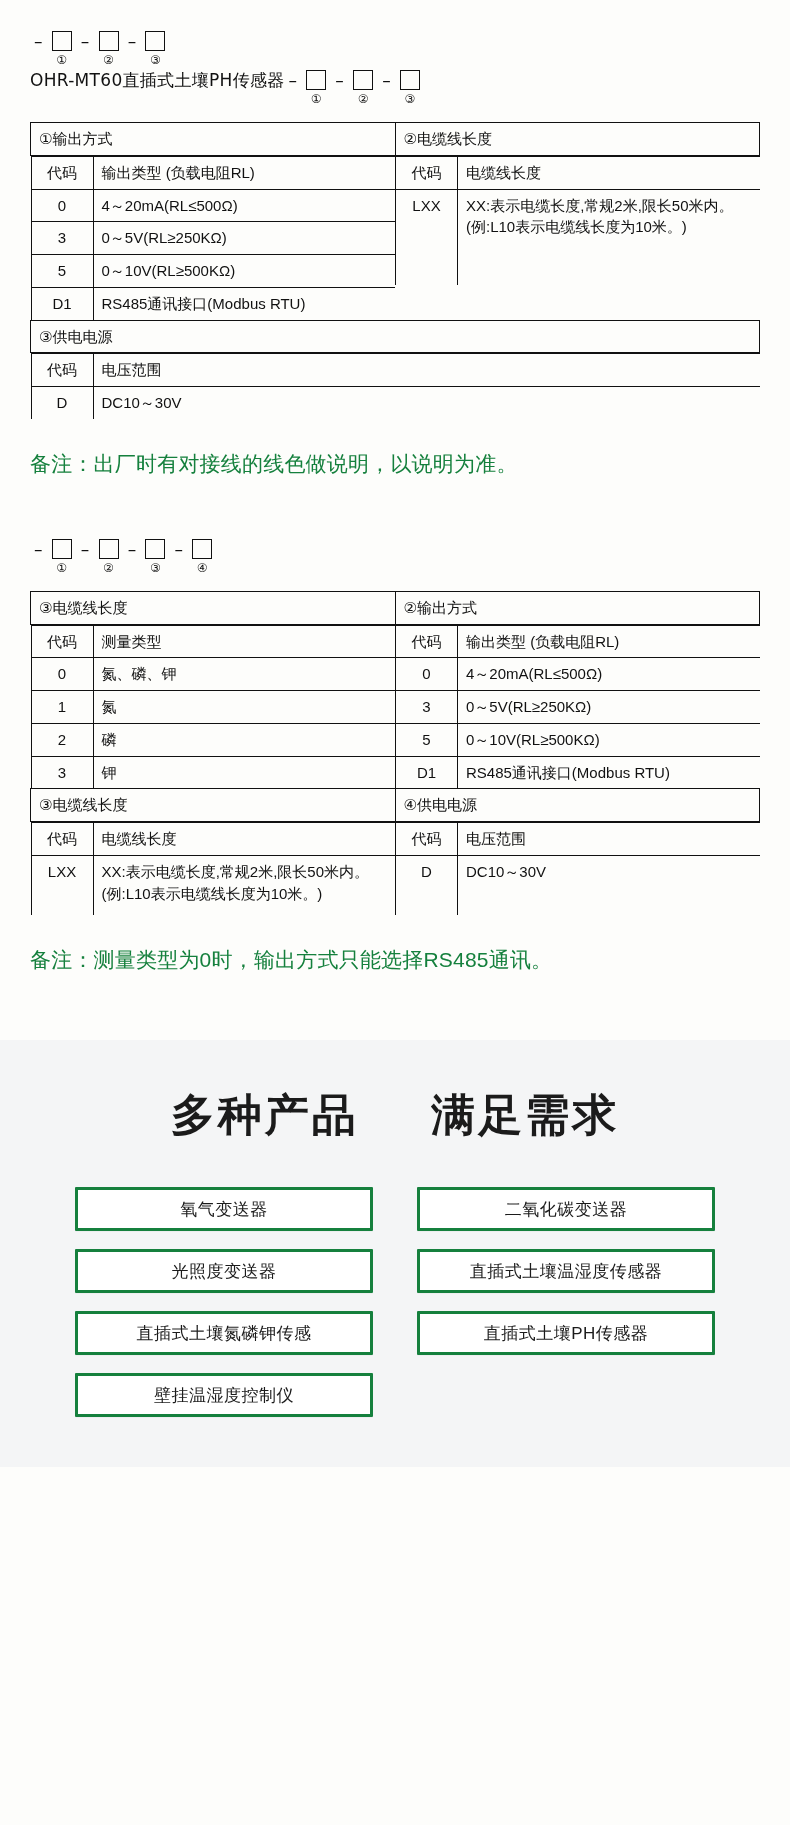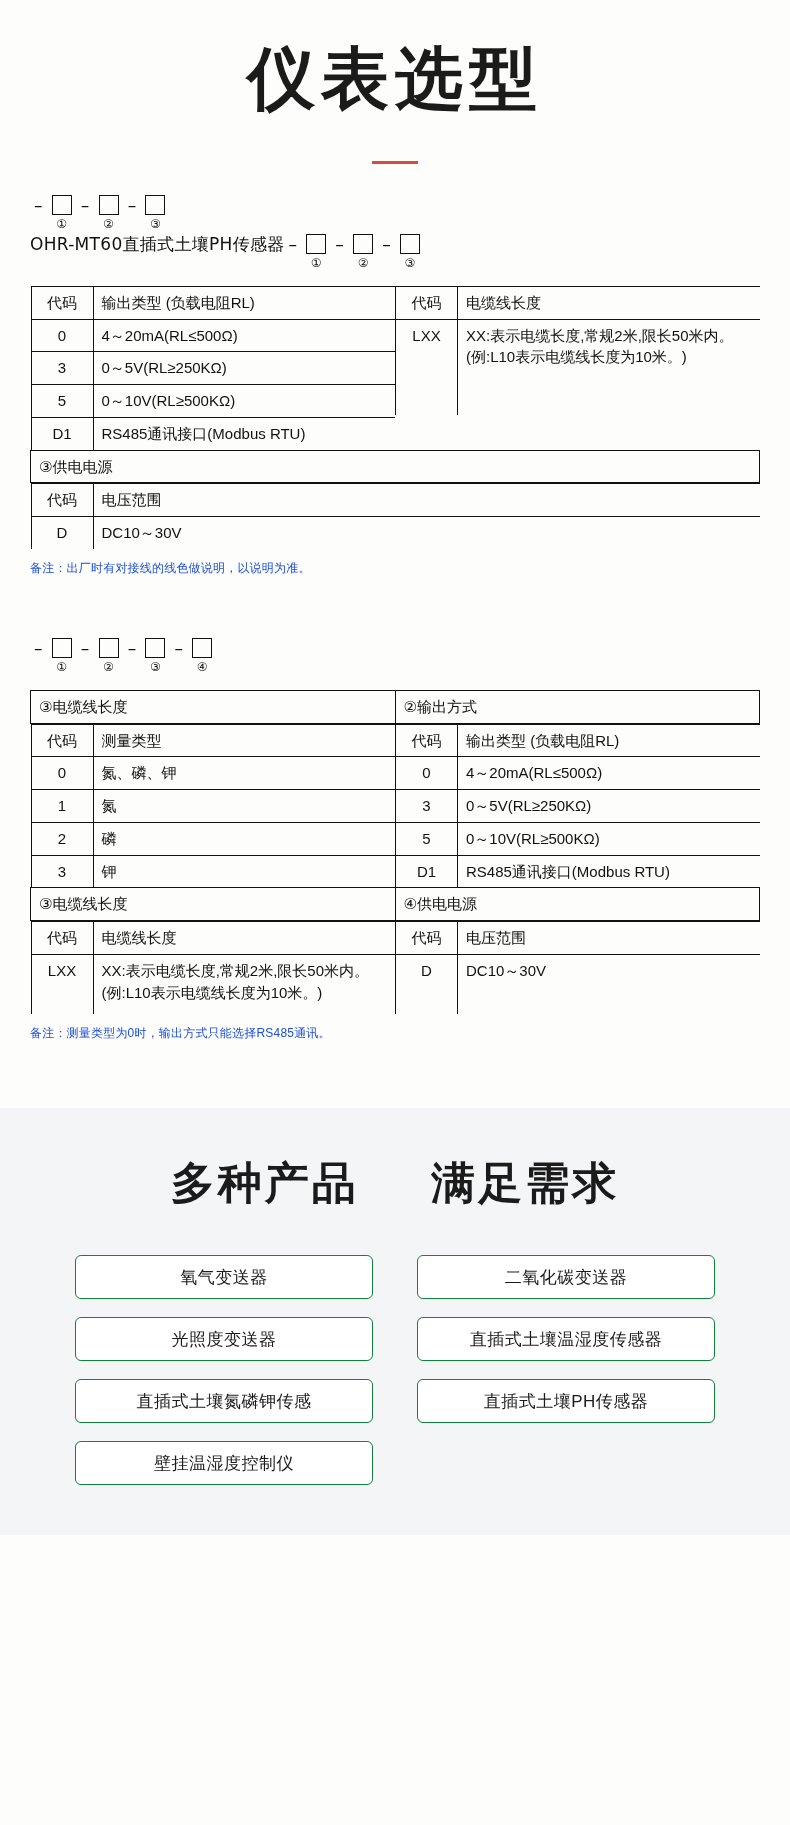--- a/index.html
+++ b/index.html
@@ -106,23 +106,23 @@
     border: none;
     border-right: 1px solid #111;
     border-bottom: 1px solid #111;
     padding: 5px 8px;
     font-size: 15px;
     line-height: 1.5;
   }
   .inner tr:last-child td { border-bottom: none; }
   .inner td:last-child { border-right: none; }
   .note {
-    font-size: 12px;
-    color: #1d4ed8;
-    margin-top: 11px;
+    font-size: 21px;
+    color: #15803d;
+    margin-top: 31px;
     letter-spacing: 0.2px;
   }
   .gap-lg { height: 58px; }
   
   .products {
     margin-top: 66px;
     background: #f4f5f6;
     padding: 46px 0 50px 0;
   }
   .products-title {
@@ -137,41 +137,37 @@
   .product-grid {
     margin: 42px auto 0 auto;
     width: 640px;
     display: grid;
     grid-template-columns: 1fr 1fr;
     column-gap: 44px;
     row-gap: 18px;
   }
   .product-chip {
     background: #fff;
-    border: 1px solid #15803d;
-    border-radius: 6px;
+    border: 3px solid #15803d;
+    border-radius: 1px;
     height: 44px;
     display: flex;
     align-items: center;
     justify-content: center;
     font-size: 17px;
     color: #1b1b1b;
     box-shadow: 0 1px 1px rgba(0,0,0,0.03);
     letter-spacing: 0.5px;
   }
 </style>
 </head>
 <body>
 
 <div class="page">
 
-  <div class="title-block">
-    <div class="main-title">仪表选型</div>
-    <div class="title-rule"></div>
-  </div>
 
   <div class="section">
 
     <div class="model-line">
       <div class="code-groups">
         <span class="dash">–</span>
         <span class="slot">
           <span class="slot-box"></span>
           <span class="slot-num">①</span>
         </span>
@@ -208,20 +204,24 @@
         </span>
       </div>
     </div>
 
     <table class="spec">
       <colgroup>
           <col style="width:50%">
           <col style="width:50%">
         </colgroup>
       <tbody>
+        <tr>
+          <td class="hdr">①输出方式</td>
+          <td class="hdr">②电缆线长度</td>
+        </tr>
         <tr>
           <td class="nb" style="padding:0;border:1px solid #111;">
             <table class="inner">
               <colgroup>
                   <col style="width:62px">
                   <col>
                 </colgroup>
               <tbody>
                 <tr>
                   <td class="center">代码</td>

